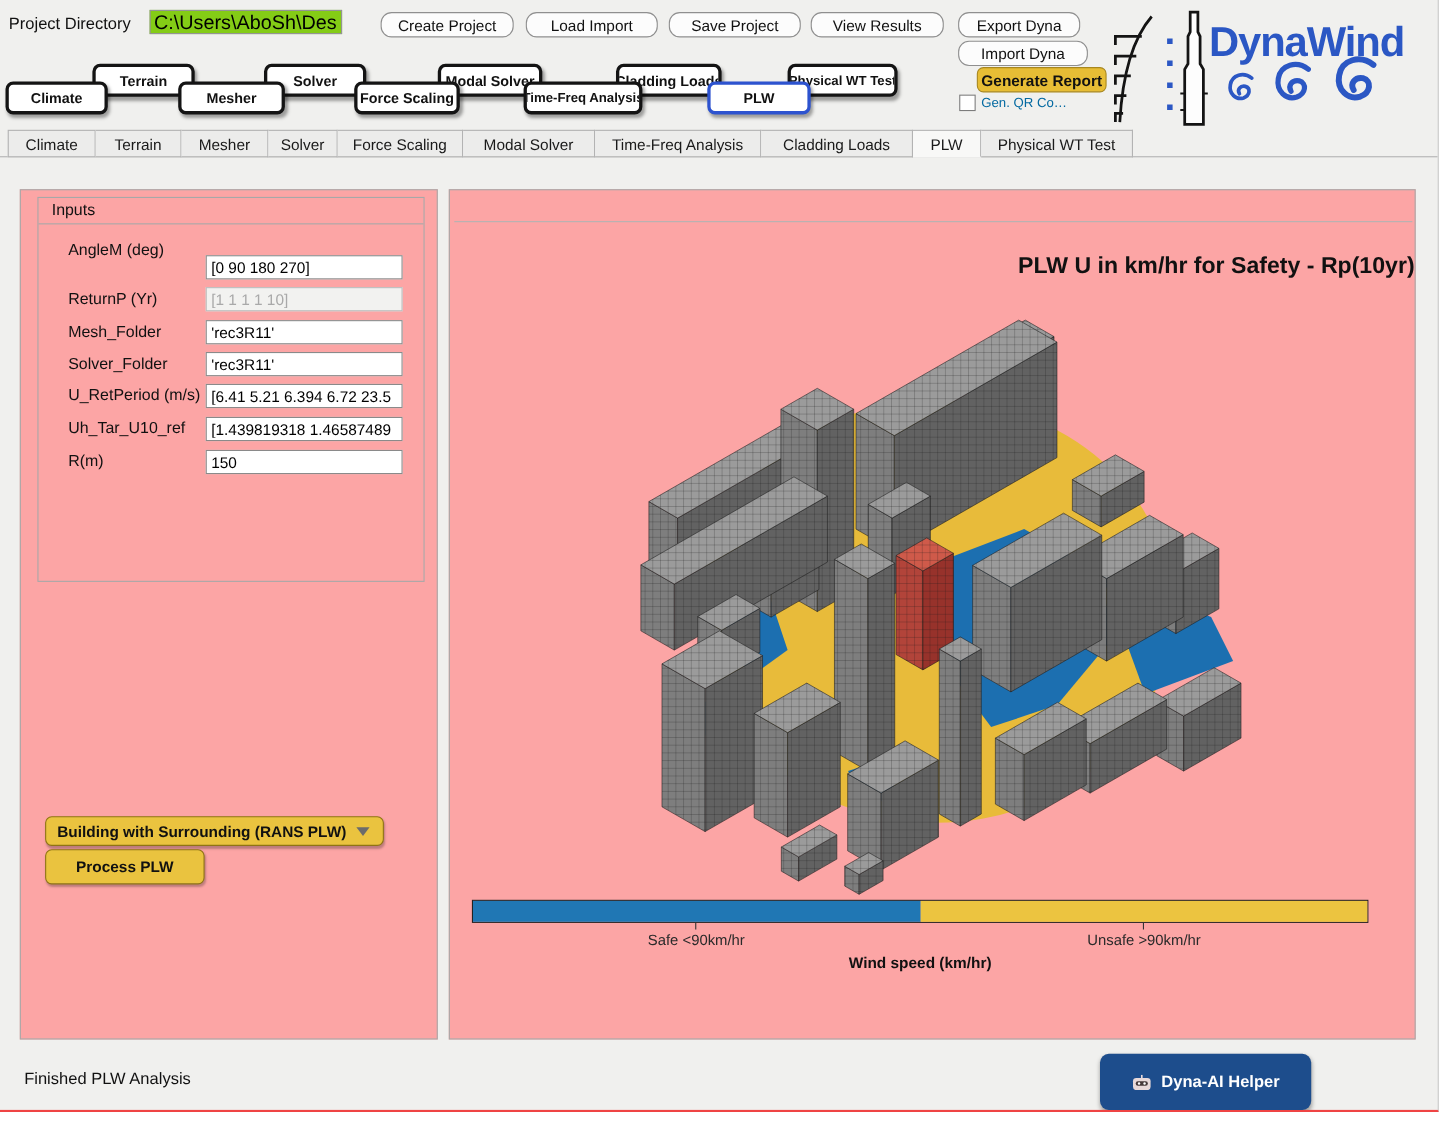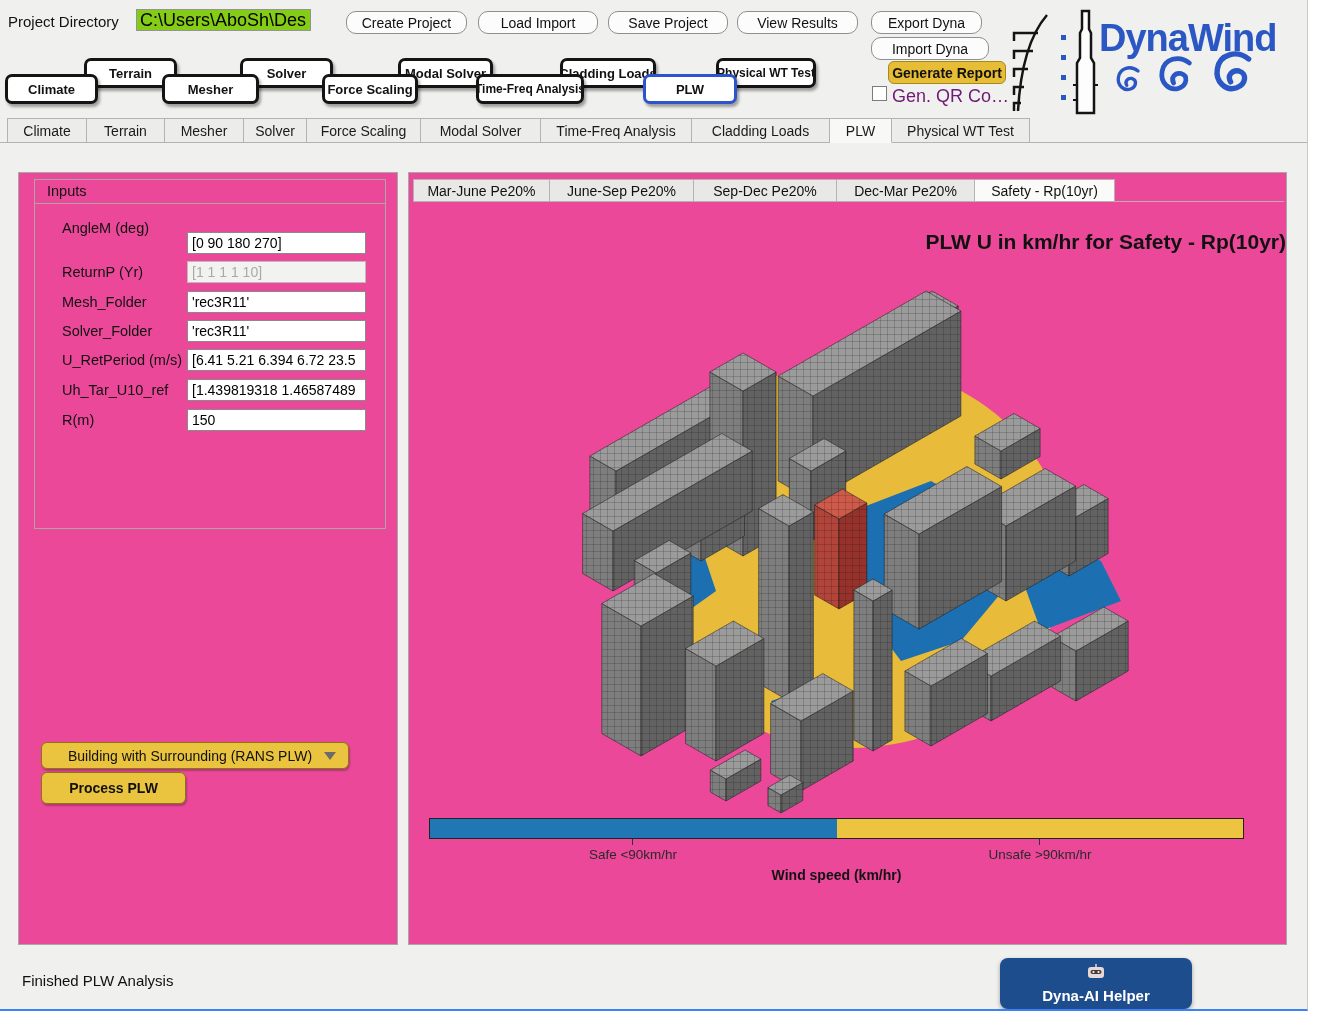--- a/index.html
+++ b/index.html
@@ -1,16 +1,16 @@
 <!DOCTYPE html>
 <html><head>
 <meta charset="utf-8">
 <style>
   html,body{margin:0;padding:0;background:#ffffff;font-family:"Liberation Sans","DejaVu Sans",sans-serif;color:#111;}
-  .app{position:relative;width:1307px;height:1009px;background:#f0f0ee;border-bottom:2px solid #3b82f6;border-right:1px solid #c9c9c9;overflow:hidden;}
+  .app{position:relative;width:1307px;height:1009px;background:#f0f0ee;border-bottom:2px solid #ef4444;border-right:1px solid #c9c9c9;overflow:hidden;}
   .abs{position:absolute;}
 
   
   .pill-btn{position:absolute;height:23px;background:#fcfcfc;border:1px solid #8f8f8f;border-radius:10px;
     font-size:14px;display:flex;align-items:center;justify-content:center;box-sizing:border-box;cursor:default;}
   .gold{background:#e7bd35;border:1px solid #a8871e;font-weight:bold;}
   .dir-input{position:absolute;height:22px;border:1px solid #949494;background:#84cc16;font-size:18px;
     padding:0 3px;box-sizing:border-box;white-space:nowrap;overflow:hidden;font-family:"Liberation Sans",sans-serif;}
 
   
@@ -23,32 +23,32 @@
 
   
   .tabstrip{position:absolute;left:7px;top:118px;height:25px;display:flex;z-index:1;}
   .tab{height:25px;box-sizing:border-box;border:1px solid #b3b3b3;border-left:none;background:#ececeb;
     font-size:14px;display:flex;align-items:center;justify-content:center;color:#1a1a1a;}
   .tab:first-child{border-left:1px solid #b3b3b3;}
   .tab.active{background:#f8f8f7;border-bottom:1px solid #f8f8f7;}
   .strip-line{position:absolute;left:0;top:142px;width:1307px;border-top:1px solid #b3b3b3;}
 
   
-  .panel{position:absolute;background:#ec4899;border:1px solid #a8a8a8;box-sizing:border-box;}
+  .panel{position:absolute;background:#fca5a5;border:1px solid #a8a8a8;box-sizing:border-box;}
   .groupbox{position:absolute;border:1px solid #a8a8a8;box-sizing:border-box;}
   .groupbox-title{font-size:14.5px;padding:3px 0 4px 12px;border-bottom:1px solid #a8a8a8;}
 
   .fld-label{position:absolute;font-size:14.5px;left:27px;}
   .fld-input{position:absolute;left:152px;width:179px;height:22px;border:1px solid #8a8a8a;background:#fff;
     font-size:14px;padding:0 4px;box-sizing:border-box;font-family:"Liberation Sans",sans-serif;}
   .fld-input.disabled{border:1px solid #bcbcbc;color:#a9a9a9;background:#f2f2f0;}
 
   .dropdown{position:absolute;left:22px;top:569px;width:308px;height:27px;background:#eac33f;border:1px solid #8f7415;
-    border-radius:6px;font-size:14px;font-weight:normal;display:flex;align-items:center;box-sizing:border-box;
-    padding-left:26px;box-shadow:1px 2px 2px rgba(0,0,0,0.25);}
+    border-radius:6px;font-size:14px;font-weight:bold;display:flex;align-items:center;box-sizing:border-box;
+    padding-left:10px;box-shadow:1px 2px 2px rgba(0,0,0,0.25);}
   .dropdown .tri{margin-left:auto;margin-right:12px;width:0;height:0;border-left:6px solid transparent;
     border-right:6px solid transparent;border-top:8px solid #6b6b6b;}
   .process-btn{position:absolute;left:22px;top:599px;width:143px;height:30px;background:#eac33f;border:1px solid #8f7415;
     border-radius:6px;font-size:14px;font-weight:bold;display:flex;align-items:center;justify-content:center;
     box-shadow:1px 2px 2px rgba(0,0,0,0.25);}
 
   
   .subtabs{position:absolute;left:4px;top:6px;display:flex;}
   .subtab{height:23px;box-sizing:border-box;border:1px solid #b3b3b3;border-left:none;background:#e8e8e7;
     font-size:14px;display:flex;align-items:center;justify-content:center;}
@@ -61,24 +61,24 @@
   
   .colorbar{position:absolute;left:20px;top:645px;width:815px;height:21px;border:1px solid #222;box-sizing:border-box;display:flex;}
   .cb-half{height:100%;width:50%;}
   .cb-tick{position:absolute;top:666px;width:1px;height:6px;background:#333;}
   .cb-label{position:absolute;top:674px;font-size:13.5px;color:#2a2a2a;width:200px;text-align:center;}
   .cb-axis{position:absolute;top:694px;left:20px;width:815px;text-align:center;font-size:14px;font-weight:bold;}
 
   .status-text{position:absolute;left:22px;top:972px;font-size:15px;}
   .ai-btn{position:absolute;left:1000px;top:958px;width:192px;height:51px;background:#1d4d8c;border-radius:8px;
     color:#fff;font-size:15px;font-weight:bold;display:flex;align-items:center;justify-content:center;gap:9px;
-    box-shadow:0 2px 4px rgba(0,0,0,0.35);flex-direction:column;}
+    box-shadow:0 2px 4px rgba(0,0,0,0.35);}
 
   .checkbox{position:absolute;width:15px;height:15px;background:#fff;border:1px solid #7c7c7c;box-sizing:border-box;}
-  .cb-lbl{position:absolute;font-size:18px;color:#701a75;}
+  .cb-lbl{position:absolute;font-size:12px;color:#0369a1;}
 </style>
 </head>
 <body>
 
 <div class="app">
 
   <div class="abs" style="left:8px;top:13px;font-size:15px;">Project Directory</div>
   <input class="dir-input" style="left: 136px; top: 9px; width: 175px;" readonly="" value="C:\Users\AboSh\Desktop\F">
 
   <div class="pill-btn" style="left:346px;top:11px;width:121px;">Create Project</div>
@@ -185,27 +185,20 @@
 
     <div class="dropdown">
       <span>Building with Surrounding (RANS PLW)</span>
       <span class="tri"></span>
     </div>
     <div class="process-btn">Process PLW</div>
   </div>
 
   <div class="panel" style="left:408px;top:172px;width:879px;height:773px;">
     <div class="subtab-line"></div>
-    <div class="subtabs">
-      <div class="subtab" style="width:137px;">Mar-June Pe20%</div>
-      <div class="subtab" style="width:144px;">June-Sep Pe20%</div>
-      <div class="subtab" style="width:143px;">Sep-Dec Pe20%</div>
-      <div class="subtab" style="width:138px;">Dec-Mar Pe20%</div>
-      <div class="subtab active" style="width:140px;">Safety - Rp(10yr)</div>
-    </div>
 
     <div class="plot-title">PLW U in km/hr for Safety - Rp(10yr)</div>
 
     <svg id="scene" style="position:absolute;left:2px;top:28px;" width="875" height="630" viewBox="0 0 875 630">
       <defs>
         <pattern id="mesh" patternUnits="userSpaceOnUse" width="7" height="7">
           <path d="M0,0 H7 M0,0 V7" stroke="#141414" stroke-width="0.7" stroke-opacity="0.55" fill="none"></path>
         </pattern>
       </defs>
     <ellipse cx="440" cy="355" rx="215" ry="192" fill="#e8bb3a"></ellipse>

